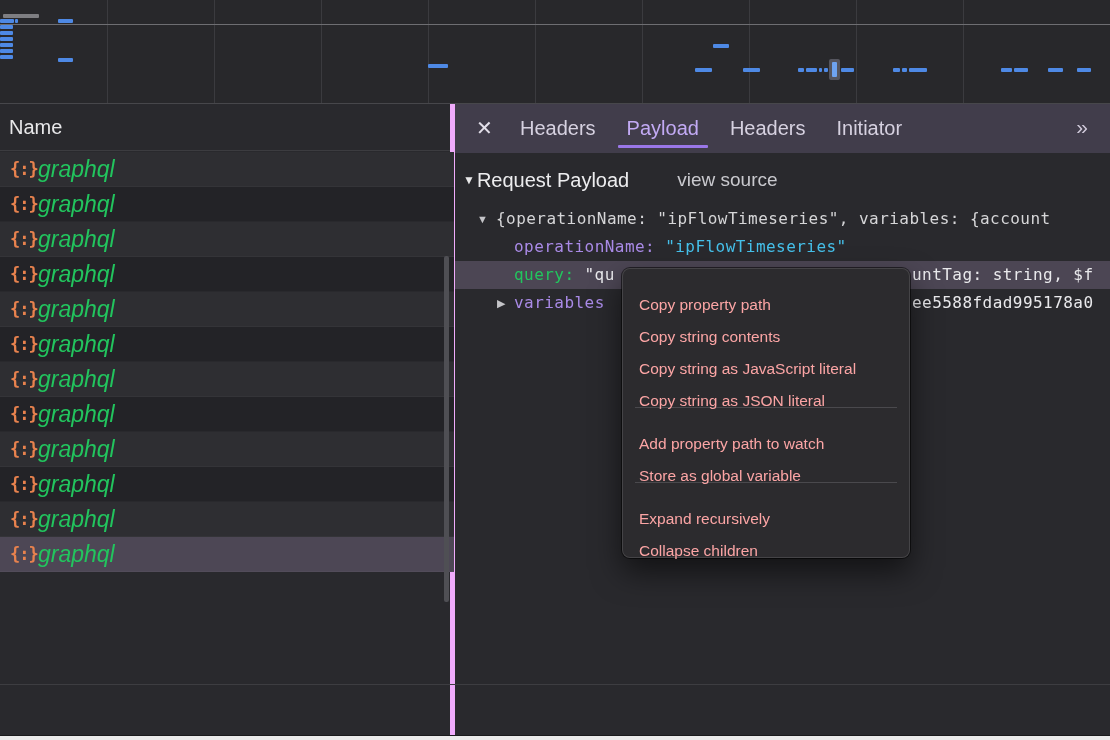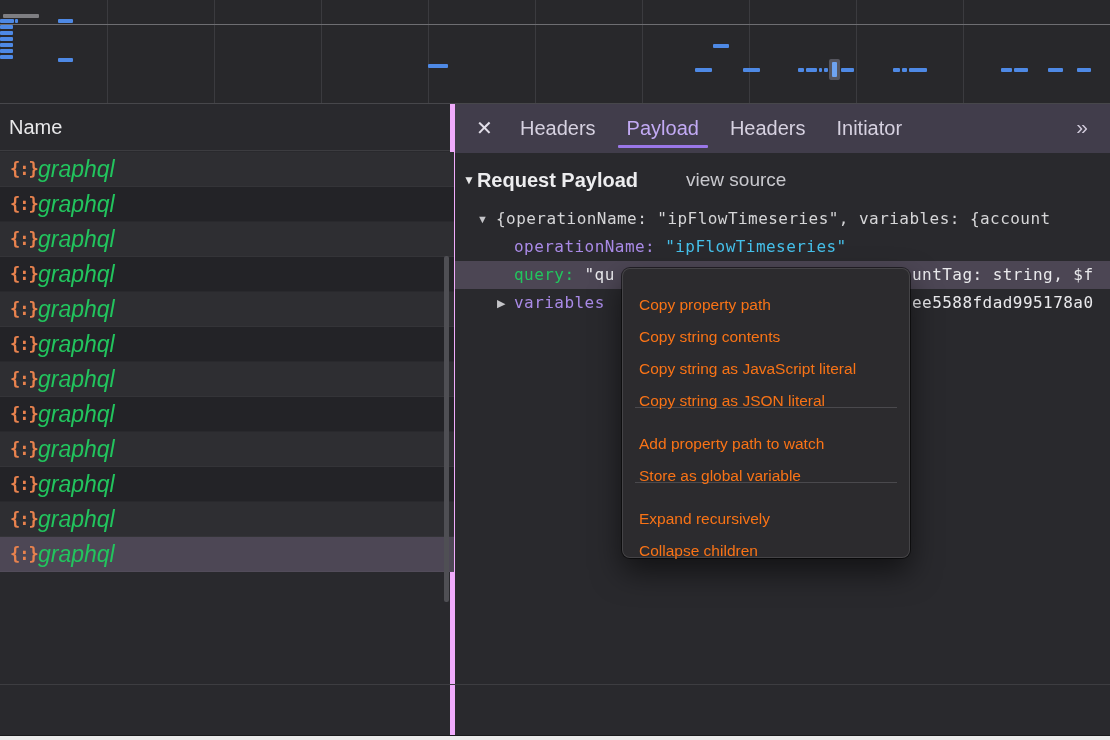--- a/index.html
+++ b/index.html
@@ -47,21 +47,21 @@
   .tab.active { color:#c2aaf4; }
   .tab-underline { position:absolute; left:-9px; right:-9px; bottom:0; height:3px;
     background:#9a77e8; border-radius:1px; }
   .more { position:absolute; right:22px; top:11px; font-size:21px; color:#d0cada; }
 
   
   .payload { position:absolute; left:0; top:49px; width:655px; height:533px; }
   .payload-header { position:absolute; left:0; top:10px; height:34px; display:flex;
     align-items:center; padding-left:8px; }
   .hdr-tri { font-size:12px; color:#e9e9ea; margin-right:2px; }
-  .hdr-title { font-size:20px; font-weight:bold; color:#ededef; }
+  .hdr-title { font-size:20px; font-weight:normal; color:#ededef; }
   .view-source { font-size:19px; color:#c9c9ce; margin-left:48px; }
   .tree-row { position:absolute; left:0; width:655px; height:28px; line-height:28px;
     font-family:"DejaVu Sans Mono", monospace; font-size:16px; letter-spacing:0.45px;
     color:#d6d6d8; white-space:nowrap; overflow:hidden; }
   .tree-row .arrow { position:absolute; font-family:"Liberation Sans", sans-serif;
     font-size:11px; color:#c4c4c8; letter-spacing:0; }
   .row-root { top:52px; }
   .row-root .arrow { left:22px; }
   .row-root .preview { position:absolute; left:41px; }
   .row-opname { top:80px; }
@@ -79,21 +79,21 @@
   .footer-line { position:absolute; left:0; top:684px; width:1110px; height:1px; background:#3d3d41; }
   .bottom-strip { position:absolute; left:0; top:735px; width:1110px; height:5px;
     background:#ebebeb; border-top:1px solid #1a1a1c; }
 
   
   .context-menu { position:absolute; left:622px; top:268px; width:288px;
     background:#2c2b2e; border:1px solid rgba(255,255,255,0.12); border-radius:8px;
     box-shadow:0 0 0 1px rgba(0,0,0,0.55), 0 14px 30px rgba(0,0,0,0.55);
     padding:5px 0; z-index:10; }
   .menu-item { height:30px; line-height:30px; padding:16px 16px; font-size:15.5px;
-    color:#f97316; white-space:nowrap; }
+    color:#fca5a5; white-space:nowrap; }
   .menu-item.highlighted { background:#2a68e8; color:#ffffff; margin:0 5px;
     padding:0 11px; border-radius:5px; }
   .menu-sep { height:1px; background:#4a494d; margin:5px 12px; }
 </style>
 </head>
 <body>
 
 <div class="screen">
 
   <div class="overview">

